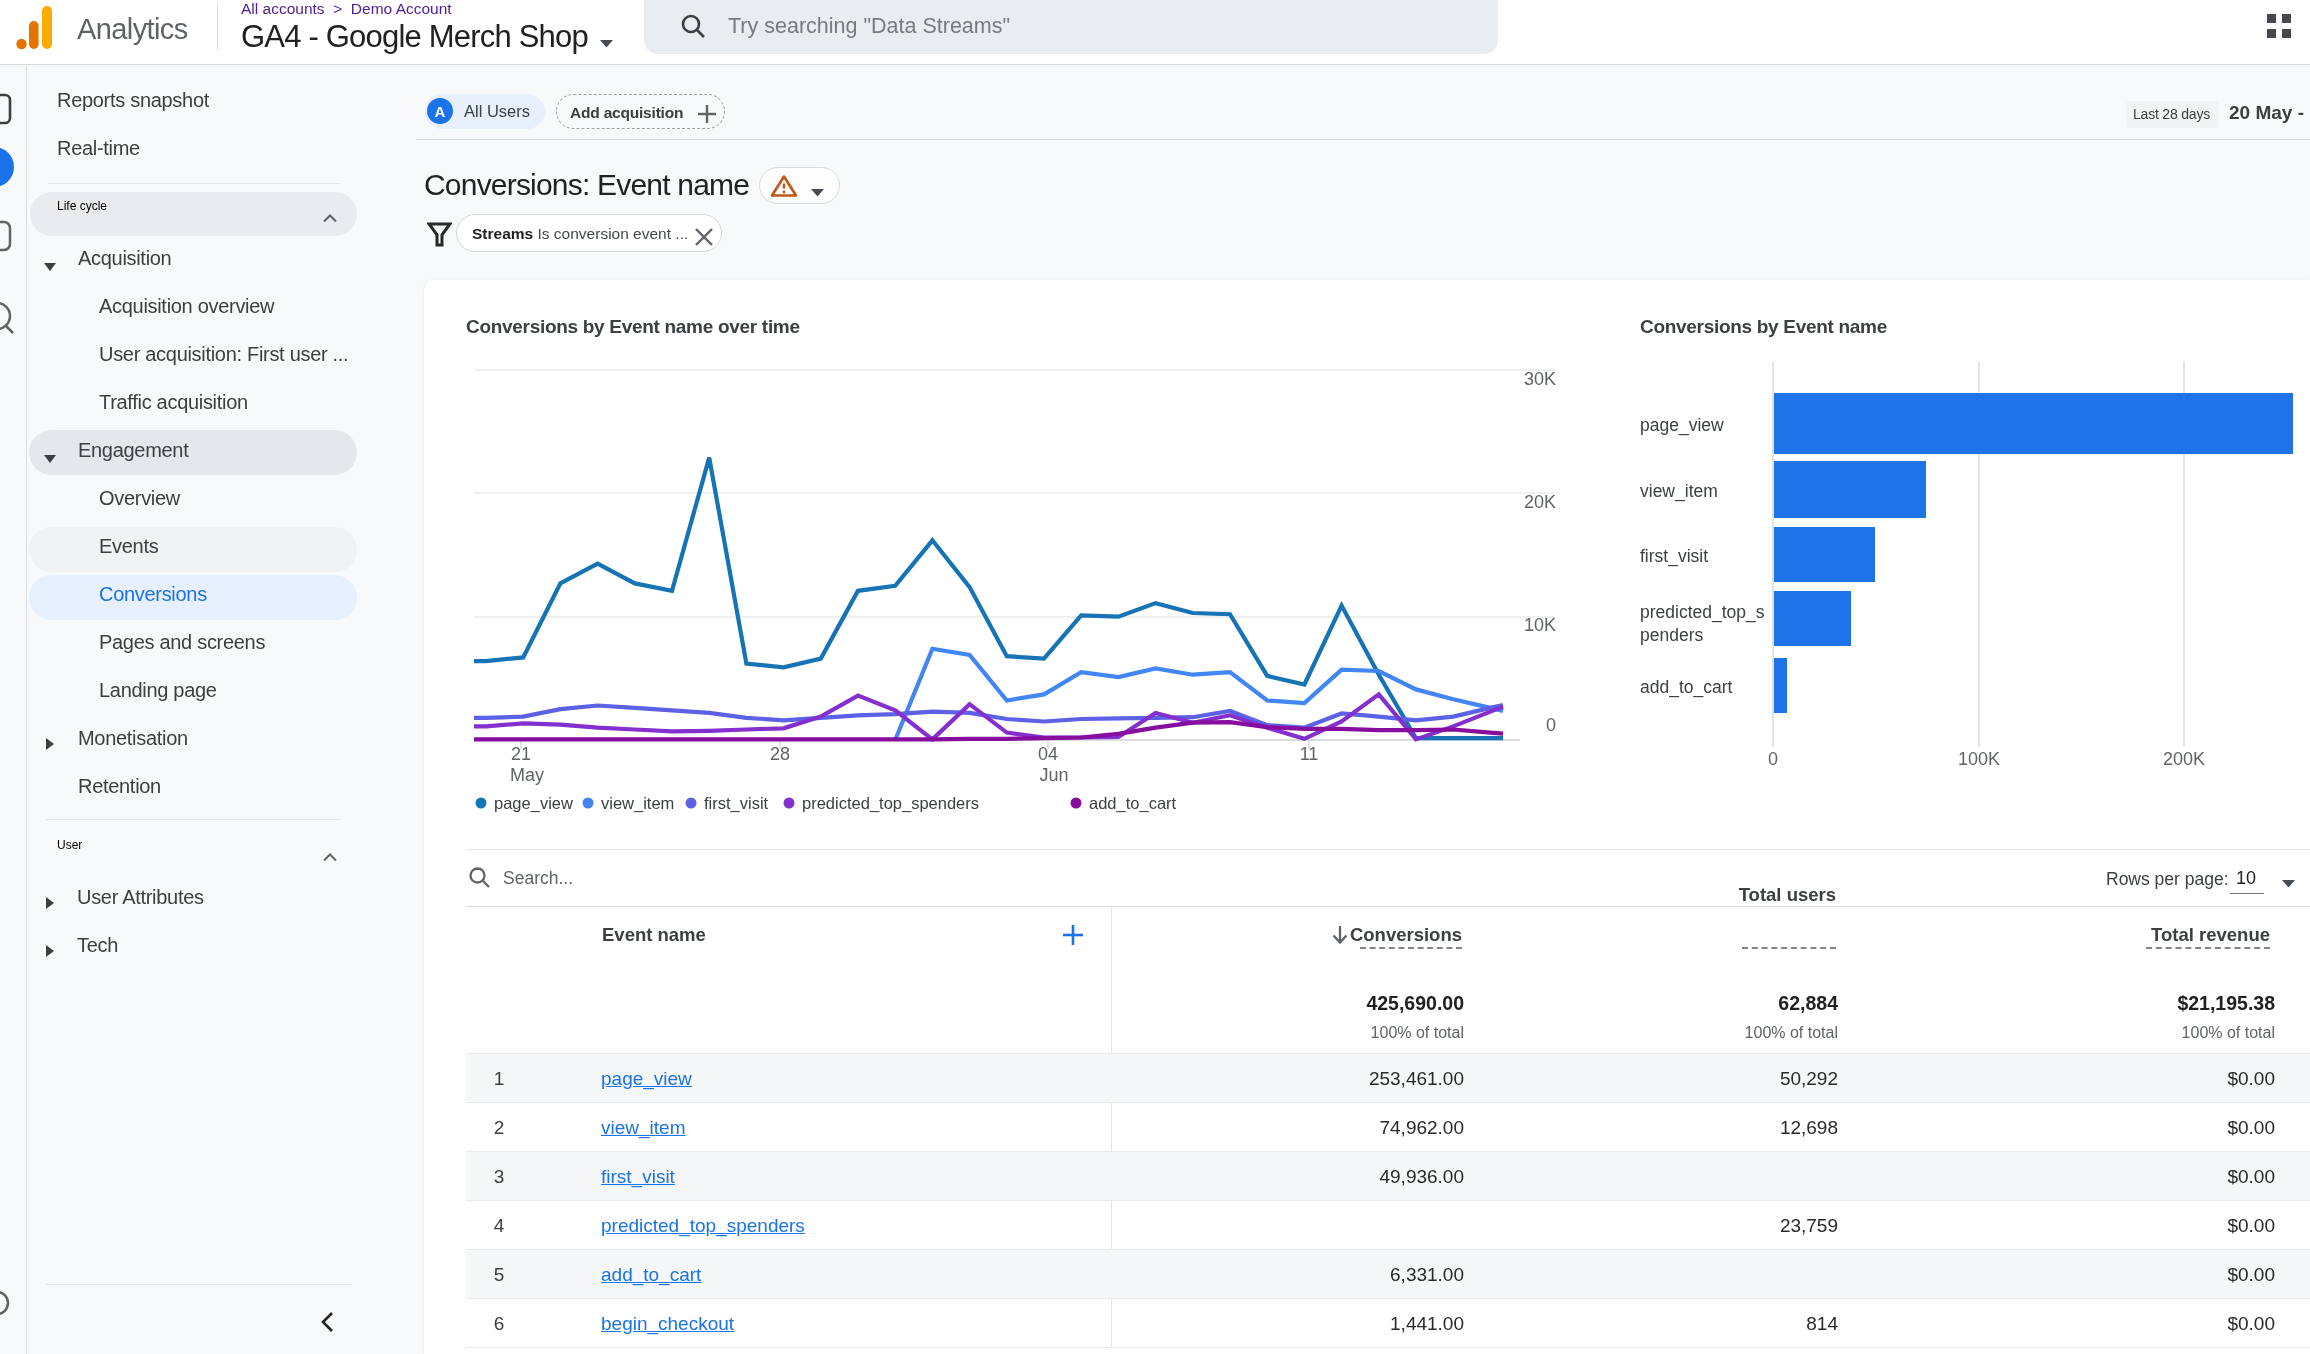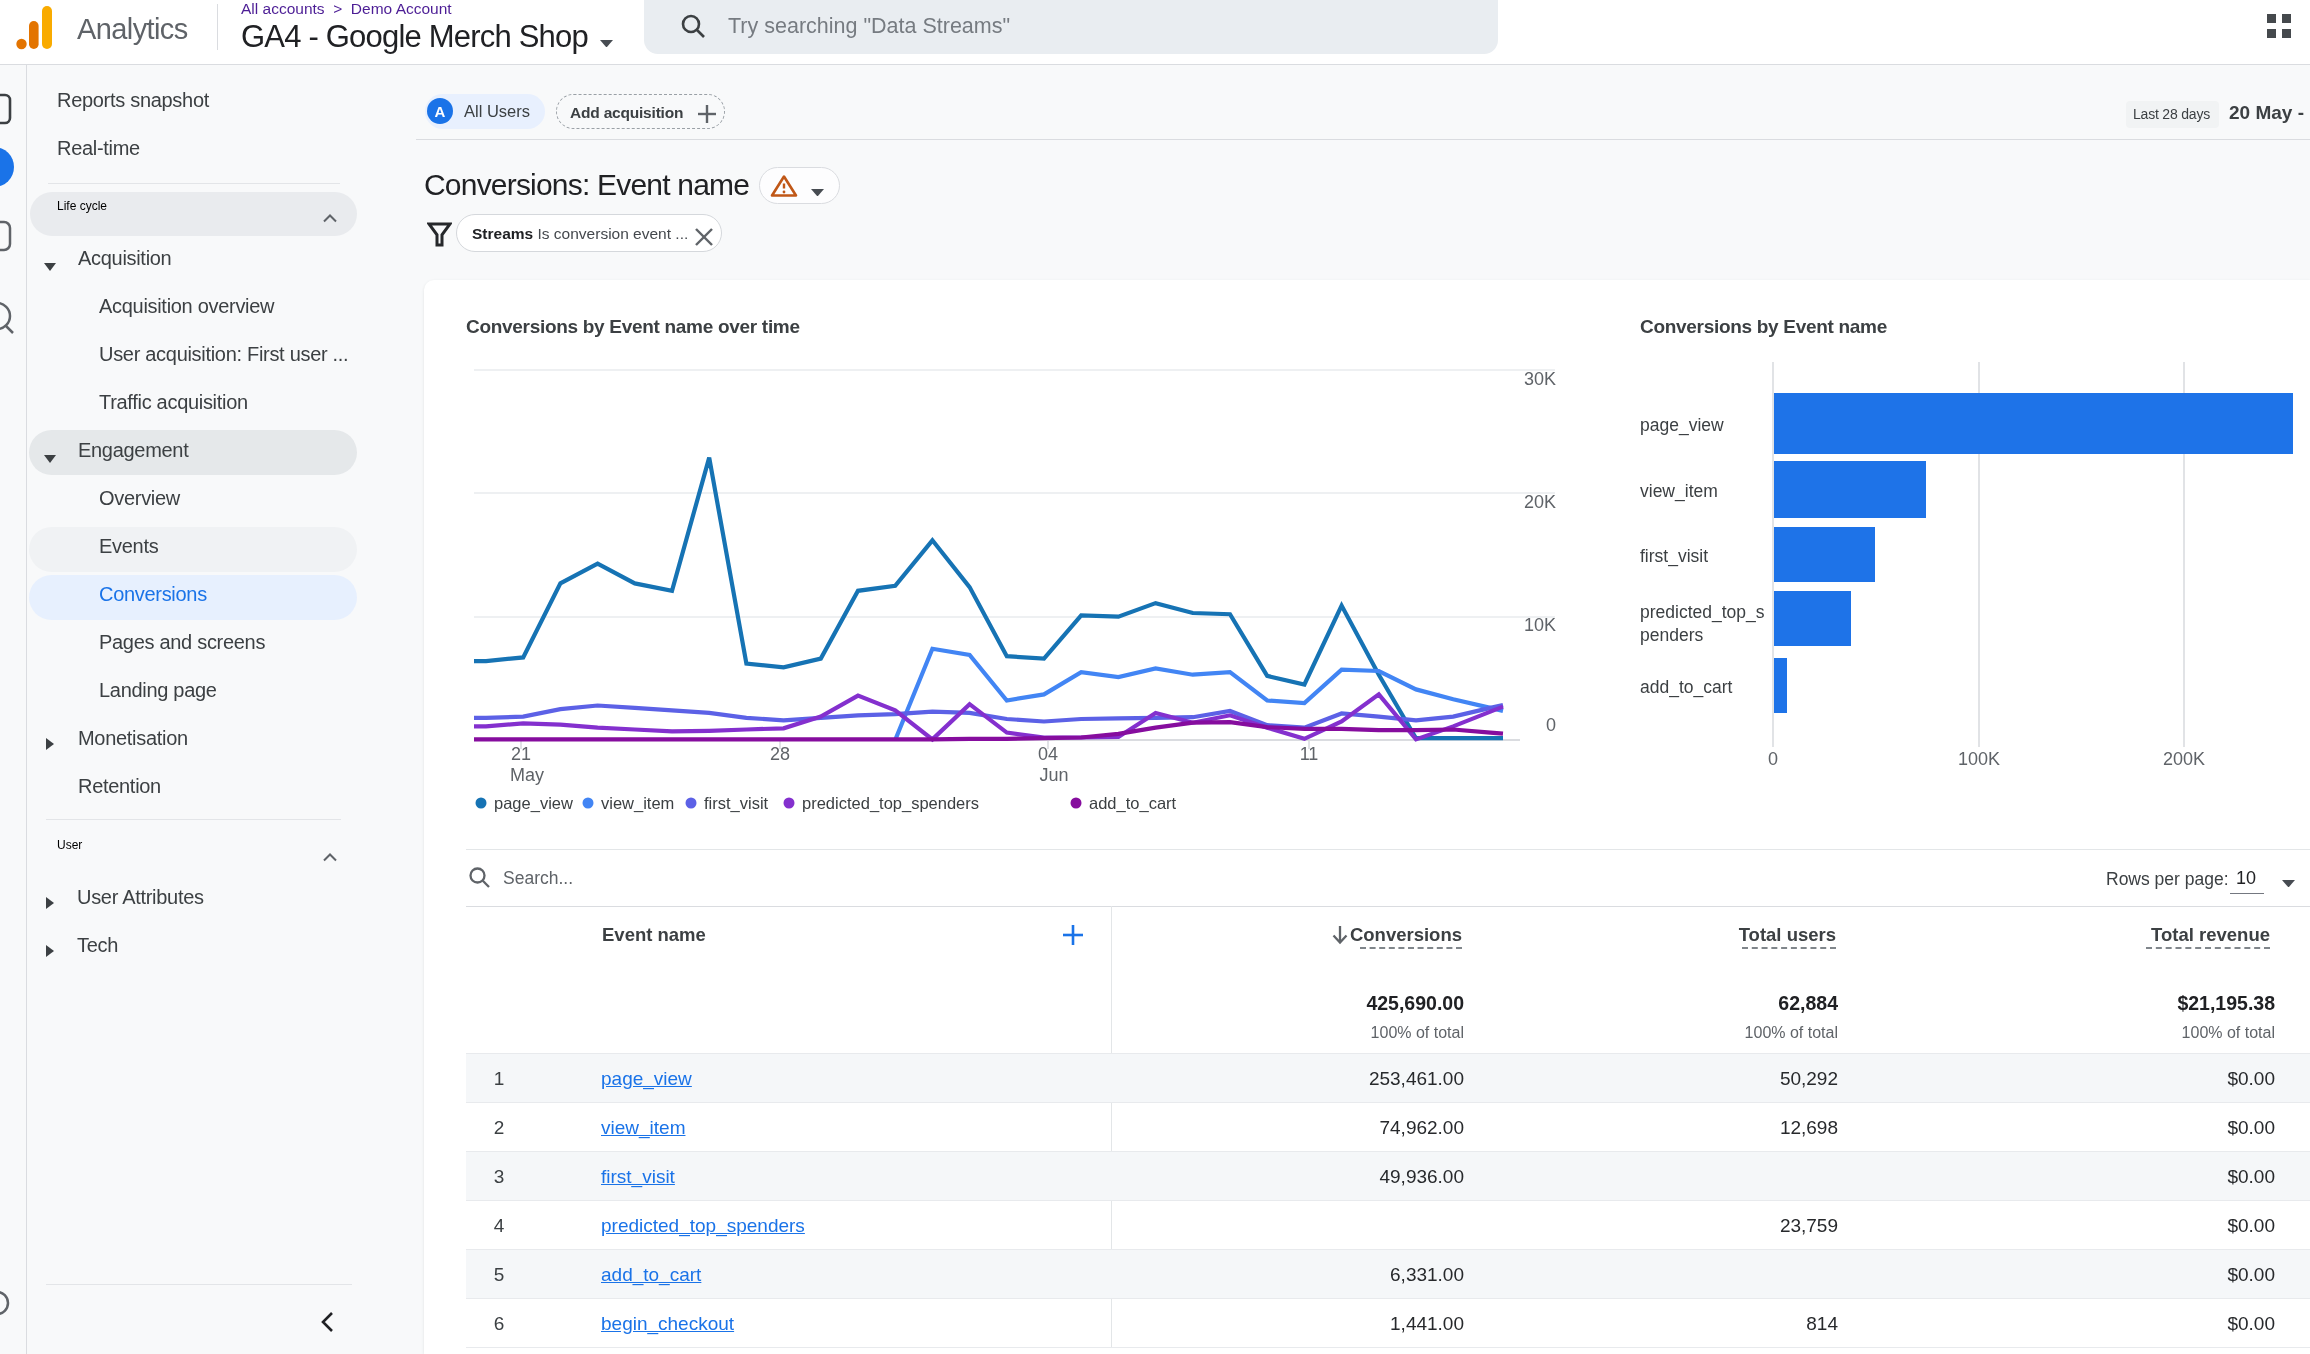--- a/index.html
+++ b/index.html
@@ -219,21 +219,21 @@
 <div class="abs" style="left:1062px;top:924px"><svg width="22" height="22" viewBox="0 0 22 22">
 <line x1="11" y1="1" x2="11" y2="21" stroke="#1a73e8" stroke-width="2.6"></line>
 <line x1="1" y1="11" x2="21" y2="11" stroke="#1a73e8" stroke-width="2.6"></line>
 </svg></div>
 <div class="abs" style="left:1331px;top:925px"><svg width="18" height="20" viewBox="0 0 18 20">
 <line x1="9" y1="1" x2="9" y2="17" stroke="#5f6368" stroke-width="2.3"></line>
 <path d="M2.5 10.5 L9 17.5 L15.5 10.5" fill="none" stroke="#5f6368" stroke-width="2.3"></path>
 </svg></div>
 <div class="abs hdr" style="left:1164px;top:924px;width:298px;text-align:right">Conversions</div>
 <div class="abs" style="left:1360px;top:947px;width:102px;border-top:2px dashed #80868b"></div>
-<div class="abs hdr" style="left:1538px;top:924px;width:298px;text-align:right">Total users</div>
+<div class="abs hdr" style="left:1538px;top:884px;width:298px;text-align:right">Total users</div>
 <div class="abs" style="left:1742px;top:947px;width:94px;border-top:2px dashed #80868b"></div>
 <div class="abs hdr" style="left:1972px;top:924px;width:298px;text-align:right">Total revenue</div>
 <div class="abs" style="left:2146px;top:947px;width:124px;border-top:2px dashed #80868b"></div>
 
 <div class="abs" style="left:1164px;top:992px;width:300px;text-align:right;font-size:19.5px;font-weight:bold;color:#202124">425,690.00</div>
 <div class="abs" style="left:1164px;top:1024px;width:300px;text-align:right;font-size:16px;color:#5f6368">100% of total</div>
 <div class="abs" style="left:1538px;top:992px;width:300px;text-align:right;font-size:19.5px;font-weight:bold;color:#202124">62,884</div>
 <div class="abs" style="left:1538px;top:1024px;width:300px;text-align:right;font-size:16px;color:#5f6368">100% of total</div>
 <div class="abs" style="left:1975px;top:992px;width:300px;text-align:right;font-size:19.5px;font-weight:bold;color:#202124">$21,195.38</div>
 <div class="abs" style="left:1975px;top:1024px;width:300px;text-align:right;font-size:16px;color:#5f6368">100% of total</div>

